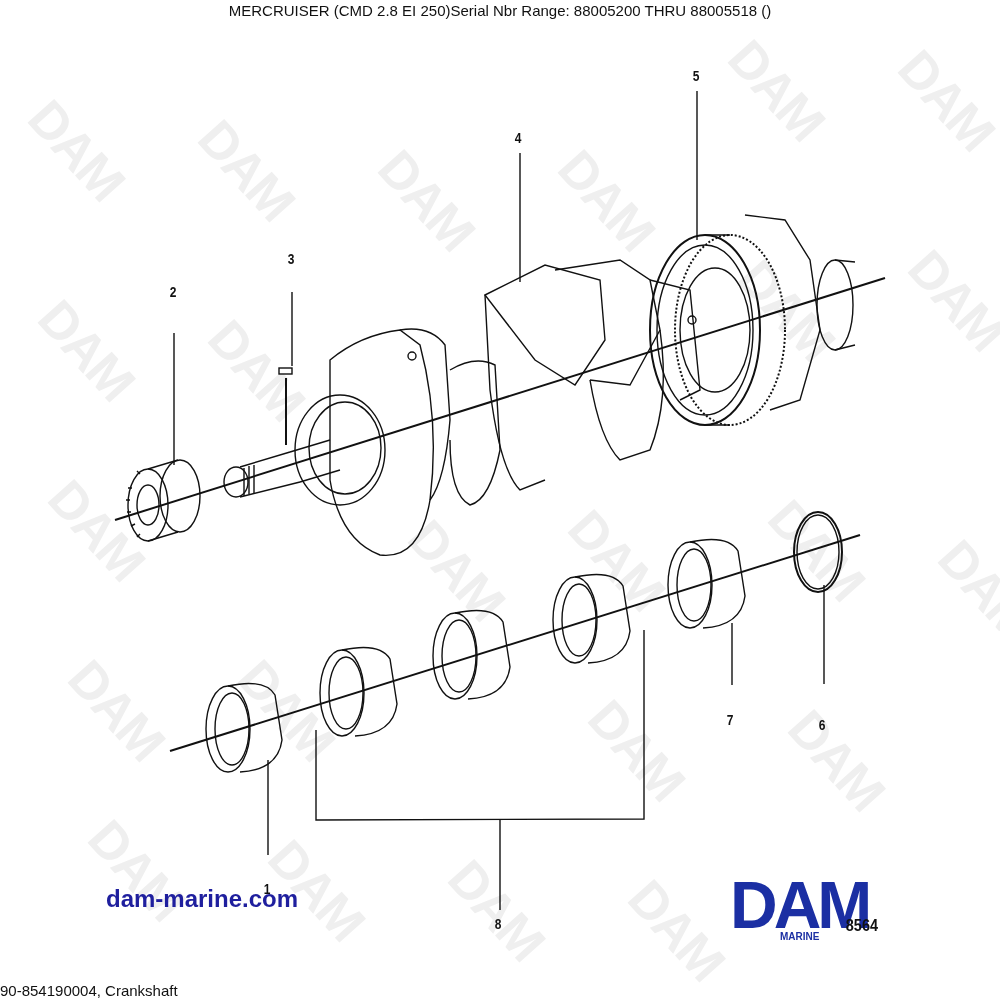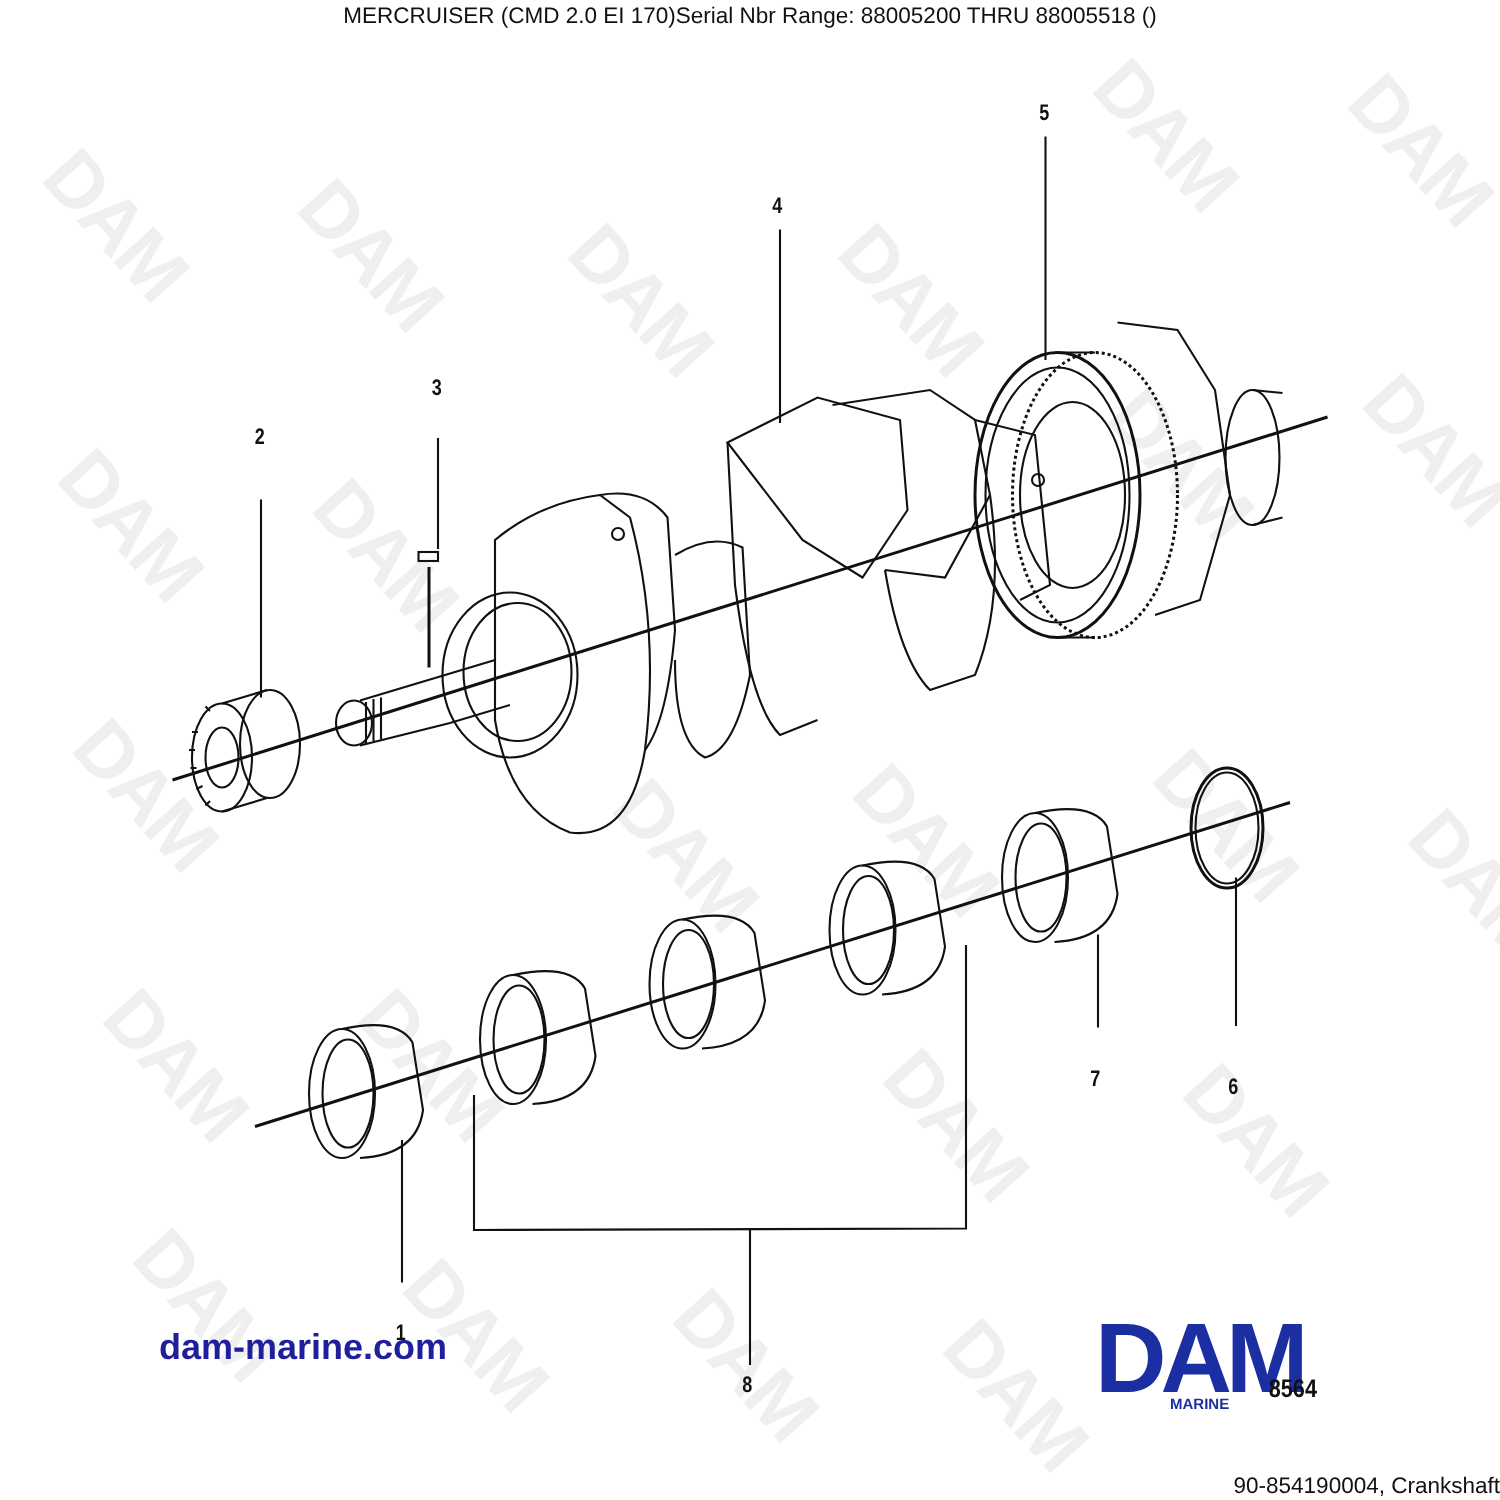--- a/index.html
+++ b/index.html
@@ -1,18 +1,18 @@
 <!DOCTYPE html>
 <html><head>
 <meta charset="utf-8">
 <style>
   html, body { margin:0; padding:0; background:#ffffff; }
   body { width:1000px; height:1000px; position:relative; overflow:hidden; font-family:"Liberation Sans", sans-serif; }
   .title { position:absolute; top:2px; left:0; width:1000px; text-align:center; font-size:15px; color:#111; }
-  .caption { position:absolute; top:982px; left:0; width:1000px; text-align:right; font-size:15px; color:#111; }
+  .caption { position:absolute; top:982px; left:0; width:1000px; text-align:left; font-size:15px; color:#111; }
   .watermarks { position:absolute; inset:0; pointer-events:none; }
   .wm { position:absolute; font-family:"Liberation Sans", sans-serif; font-weight:900; font-size:52px; color:#efefef; transform:rotate(48deg); letter-spacing:-2px; }
   svg.diagram { position:absolute; left:0; top:0; }
   .callout { position:absolute; font-family:"Liberation Sans", sans-serif; font-weight:bold; font-size:15px; color:#111; transform:scaleX(0.8); }
   .site { position:absolute; left:106px; top:885px; font-size:24px; color:#1f1f9e;font-weight:bold; }
   .logo { position:absolute; left:730px; top:875px; }
   .logo-word { font-weight:900; font-size:66px; color:#1b2fa3; letter-spacing:-4px; line-height:60px; font-family:"Liberation Sans", sans-serif; }
   .logo-sub { position:absolute; left:50px; top:56px; font-size:10px; font-weight:bold; color:#1b2fa3; }
   .fig-num { position:absolute; left:843px; top:916px; font-size:17px; font-weight:bold; color:#111; transform:scaleX(0.85); }
 </style>
@@ -38,21 +38,21 @@
   <div class="wm" style="left:60px;top:680px">DAM</div>
   <div class="wm" style="left:230px;top:680px">DAM</div>
   <div class="wm" style="left:580px;top:720px">DAM</div>
   <div class="wm" style="left:780px;top:730px">DAM</div>
   <div class="wm" style="left:80px;top:840px">DAM</div>
   <div class="wm" style="left:260px;top:860px">DAM</div>
   <div class="wm" style="left:440px;top:880px">DAM</div>
   <div class="wm" style="left:620px;top:900px">DAM</div>
 </div>
 
-<div class="title">MERCRUISER (CMD 2.0 EI 170)Serial Nbr Range: 88005200 THRU 88005518 ()</div>
+<div class="title">MERCRUISER (CMD 2.8 EI 250)Serial Nbr Range: 88005200 THRU 88005518 ()</div>
 
 <svg class="diagram" width="1000" height="1000" viewBox="0 0 1000 1000">
   <g fill="none" stroke="#111" stroke-width="1.4">
 
     <line x1="115" y1="520" x2="885" y2="278" stroke-width="2"></line>
 
     <g>
       <ellipse cx="148" cy="505" rx="20" ry="36"></ellipse>
       <ellipse cx="148" cy="505" rx="11" ry="20"></ellipse>
       <path d="M148 469 L178 460 M148 541 L178 532"></path>

